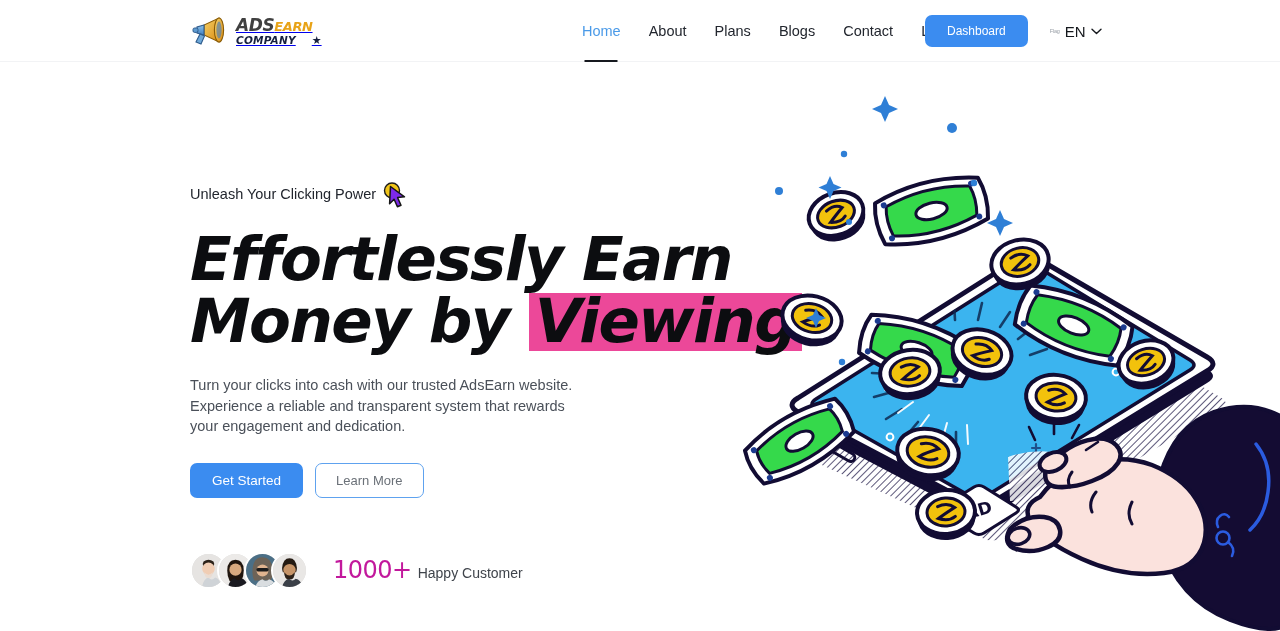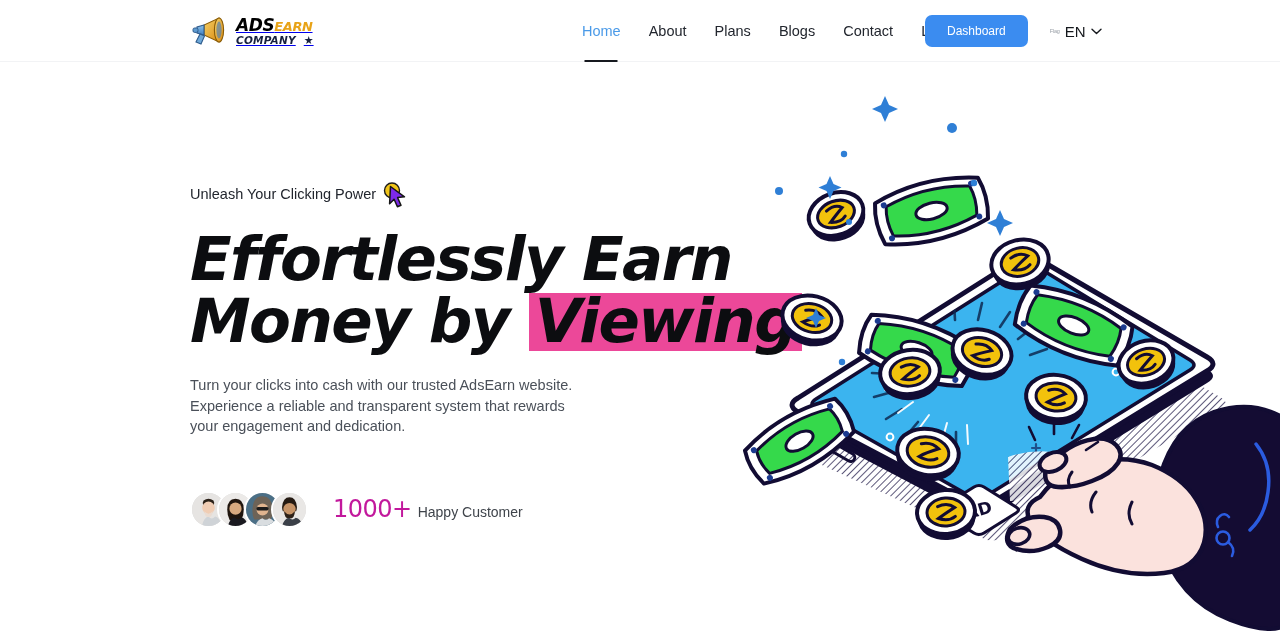--- a/index.html
+++ b/index.html
@@ -36,24 +36,24 @@
   .brand-megaphone { width: 42px; height: 34px; display:block; }
   .brand-wordmark { display: flex; flex-direction: column; line-height: 1; }
   .brand-row1 {
     font-family: "DejaVu Sans", sans-serif;
     font-weight: 700;
     font-style: italic;
     font-size: 17px;
     letter-spacing: -0.4px;
     white-space: nowrap;
   }
-  .brand-ads { color: #000000; }
+  .brand-ads { color: #404040; }
   .brand-earn { color: #e8a317; font-size: 13px; }
   .brand-row2 {
-    display: flex; align-items: center; gap: 8px;
+    display: flex; align-items: center; gap: 16px;
     margin-top: 1px;
   }
   .brand-company {
     font-family: "DejaVu Sans", sans-serif;
     font-weight: 700; font-style: italic;
     font-size: 10.5px;
     letter-spacing: 0.2px;
     color: #17213f;
     white-space: nowrap;
   }
@@ -345,20 +345,24 @@
     <h1 class="hero-title">
       <span class="line">Effortlessly Earn</span>
       <span class="line">
         <span>Money by</span>
         <span class="hl">Viewing</span>
       </span>
     </h1>
 
     <p class="hero-desc">Turn your clicks into cash with our trusted AdsEarn website. Experience a reliable and transparent system that rewards your engagement and dedication.</p>
 
+    <div class="cta-row">
+      <button class="btn-primary">Get Started</button>
+      <button class="btn-outline">Learn More</button>
+    </div>
 
     <div class="social-proof">
       <div class="avatars">
 
         <div class="avatar">
           <svg viewBox="0 0 40 40" xmlns="http://www.w3.org/2000/svg">
             <rect width="40" height="40" fill="#e6e4e2"></rect>
             <path d="M14 9 q6-4 12 0 q2 3 0 6 l-12 0 q-2-3 0-6Z" fill="#2b2118"></path>
             <circle cx="20" cy="18" r="7.6" fill="#f0cdb4"></circle>
             <path d="M12 40 q2-10 8-11.5 q4 5 8 0 q6 1.5 8 11.5Z" fill="#cfd3d7"></path>

